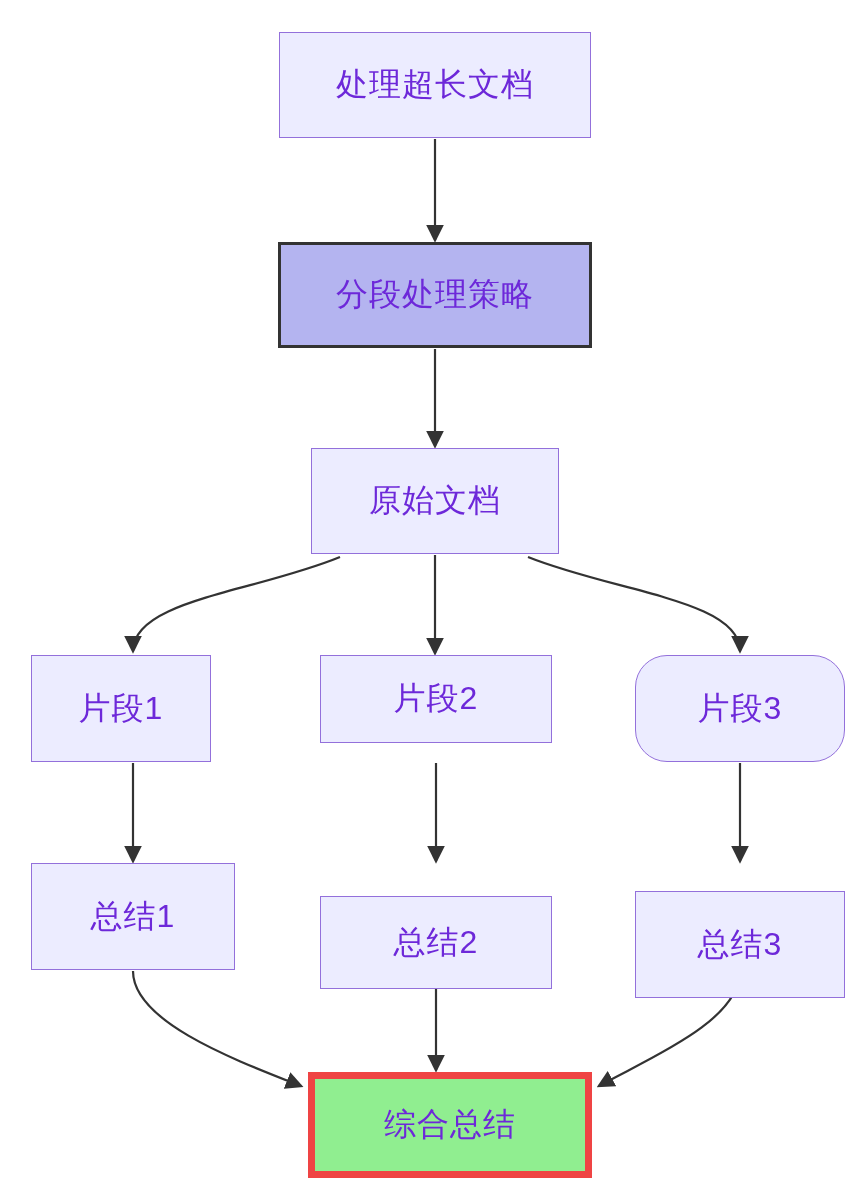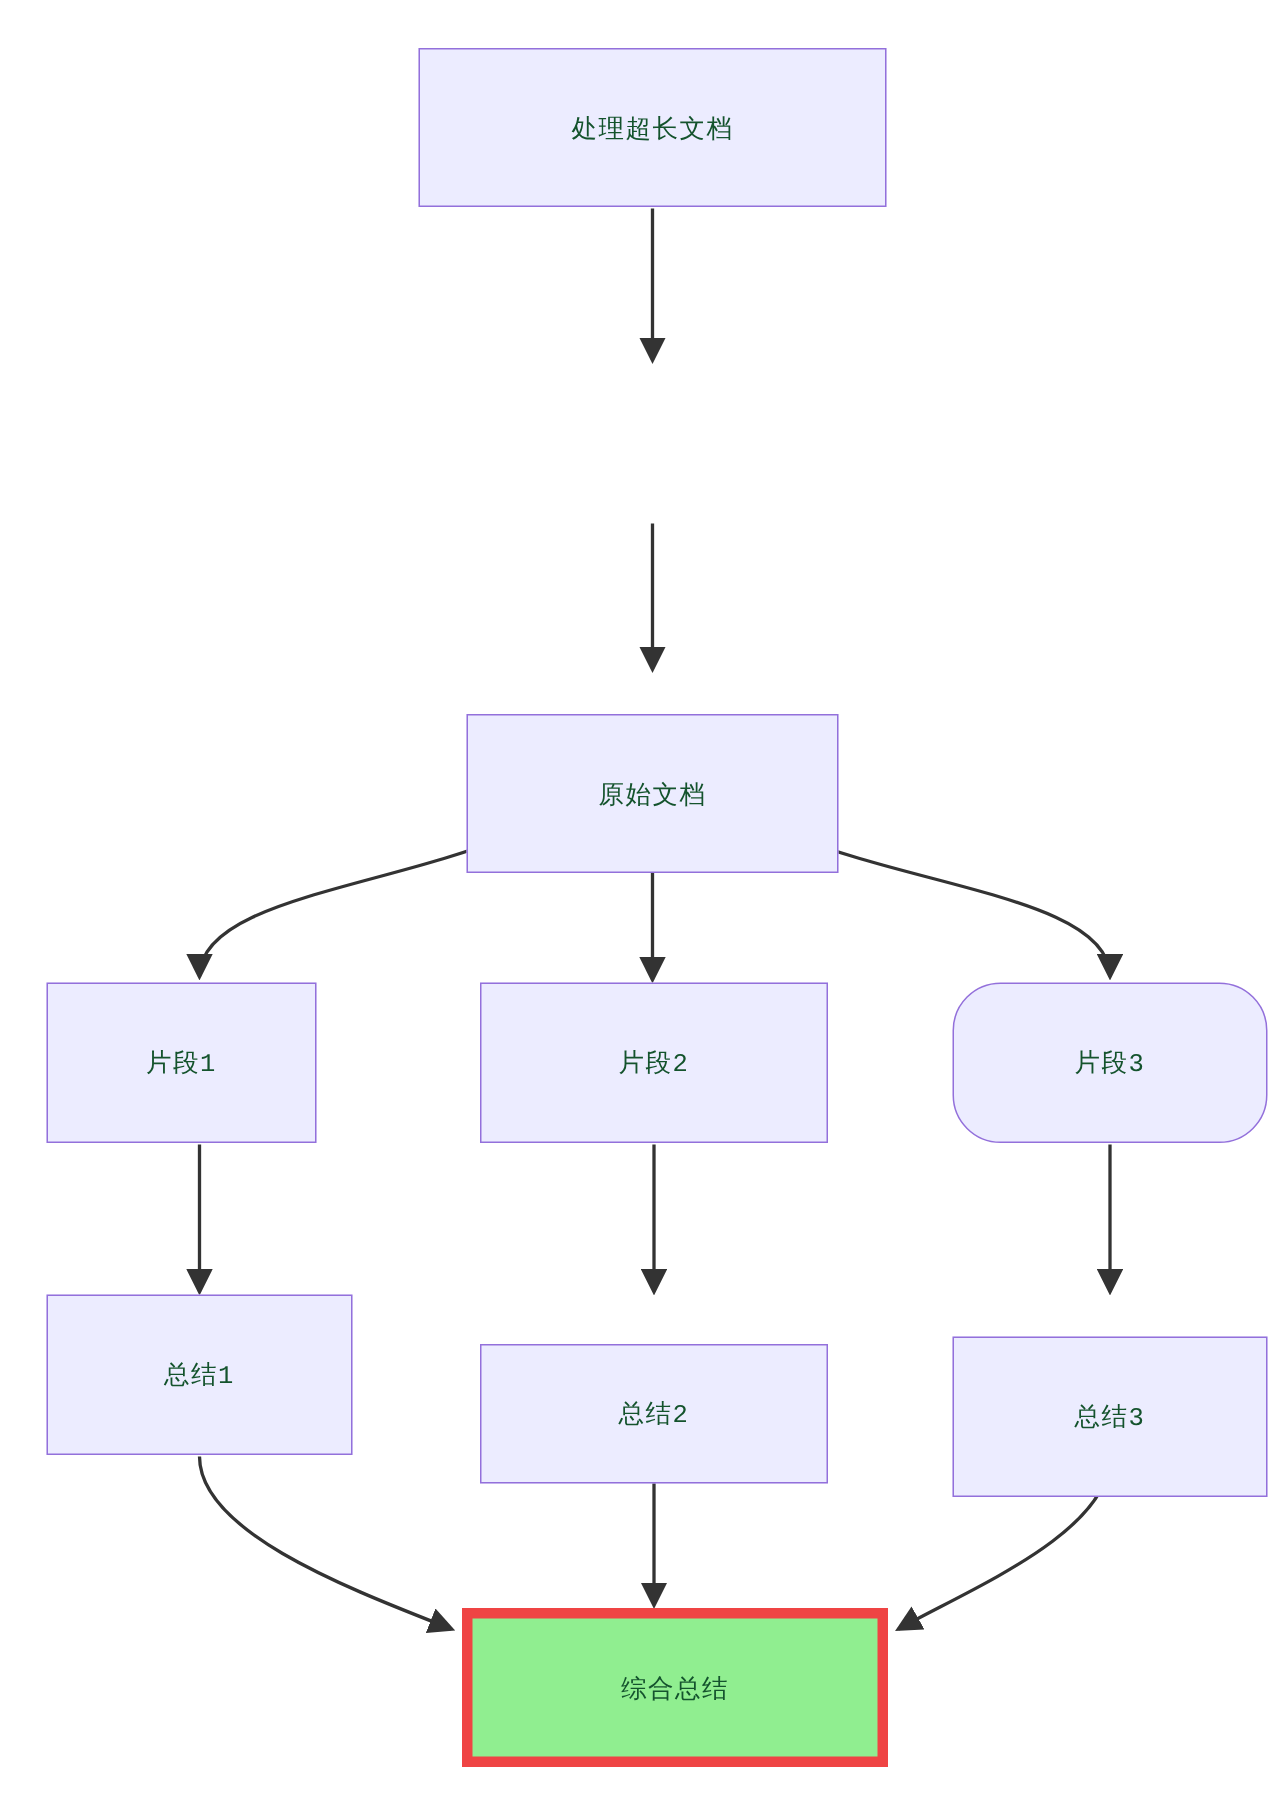--- a/index.html
+++ b/index.html
@@ -20,44 +20,43 @@
     inset: 0;
     width: 852px;
     height: 1196px;
   }
   .node {
     position: absolute;
     display: flex;
     align-items: center;
     justify-content: center;
     box-sizing: border-box;
-    font-size: 17px;
-    color: #14532d;
+    font-size: 32px;
+    color: #6d28d9;
     letter-spacing: 1px;
     white-space: nowrap;
-    font-family: Liberation Mono, monospace;
   }
   .node--lavender {
     background: #ECECFF;
     border: 1.5px solid #9370DB;
   }
   .node--highlight-purple {
     background: #B4B4F0;
     border: 3px solid #333333;
   }
   .node--highlight-green {
     background: #90EE90;
     border: 7px solid #ef4444;
   }
   
   #n-start    { left: 279px; top: 32px;   width: 312px; height: 106px; }
   #n-strategy { left: 278px; top: 242px;  width: 314px; height: 106px; }
-  #n-source   { left: 311px; top: 448px;  width: 248px; height: 106px; margin-top: 28px; }
+  #n-source   { left: 311px; top: 448px;  width: 248px; height: 106px; }
   #n-chunk1   { left: 31px;  top: 655px;  width: 180px; height: 107px; }
-  #n-chunk2   { left: 320px; top: 655px;  width: 232px; height: 107px; }
+  #n-chunk2   { left: 320px; top: 655px;  width: 232px; height: 88px; }
   #n-chunk3   { left: 635px; top: 655px;  width: 210px; height: 107px; border-radius: 32px; }
   #n-sum1     { left: 31px;  top: 863px;  width: 204px; height: 107px; }
   #n-sum2     { left: 320px; top: 896px;  width: 232px; height: 93px; }
   #n-sum3     { left: 635px; top: 863px;  width: 210px; height: 107px; margin-top: 28px; }
   #n-final    { left: 308px; top: 1072px; width: 284px; height: 106px; }
 
   .edge {
     stroke: #333333;
     stroke-width: 2.2;
     fill: none;
@@ -82,20 +81,21 @@
     <path class="edge" d="M133,763 L133,861" marker-end="url(#arrowhead)"></path>
     <path class="edge" d="M436,763 L436,861" marker-end="url(#arrowhead)"></path>
     <path class="edge" d="M740,763 L740,861" marker-end="url(#arrowhead)"></path>
     <path class="edge" d="M133,971 C133,1022 235,1060 301,1086" marker-end="url(#arrowhead)"></path>
     <path class="edge" d="M436,971 L436,1070" marker-end="url(#arrowhead)"></path>
     <path class="edge" d="M740,971 C740,1022 645,1060 599,1086" marker-end="url(#arrowhead)"></path>
   </svg>
 
   <div id="n-start" class="node node--lavender">处理超长文档</div>
 
+  <div id="n-strategy" class="node node--highlight-purple">分段处理策略</div>
 
   <div id="n-source" class="node node--lavender">原始文档</div>
 
   <div id="n-chunk1" class="node node--lavender">片段1</div>
 
   <div id="n-chunk2" class="node node--lavender">片段2</div>
 
   <div id="n-chunk3" class="node node--lavender">片段3</div>
 
   <div id="n-sum1" class="node node--lavender">总结1</div>

